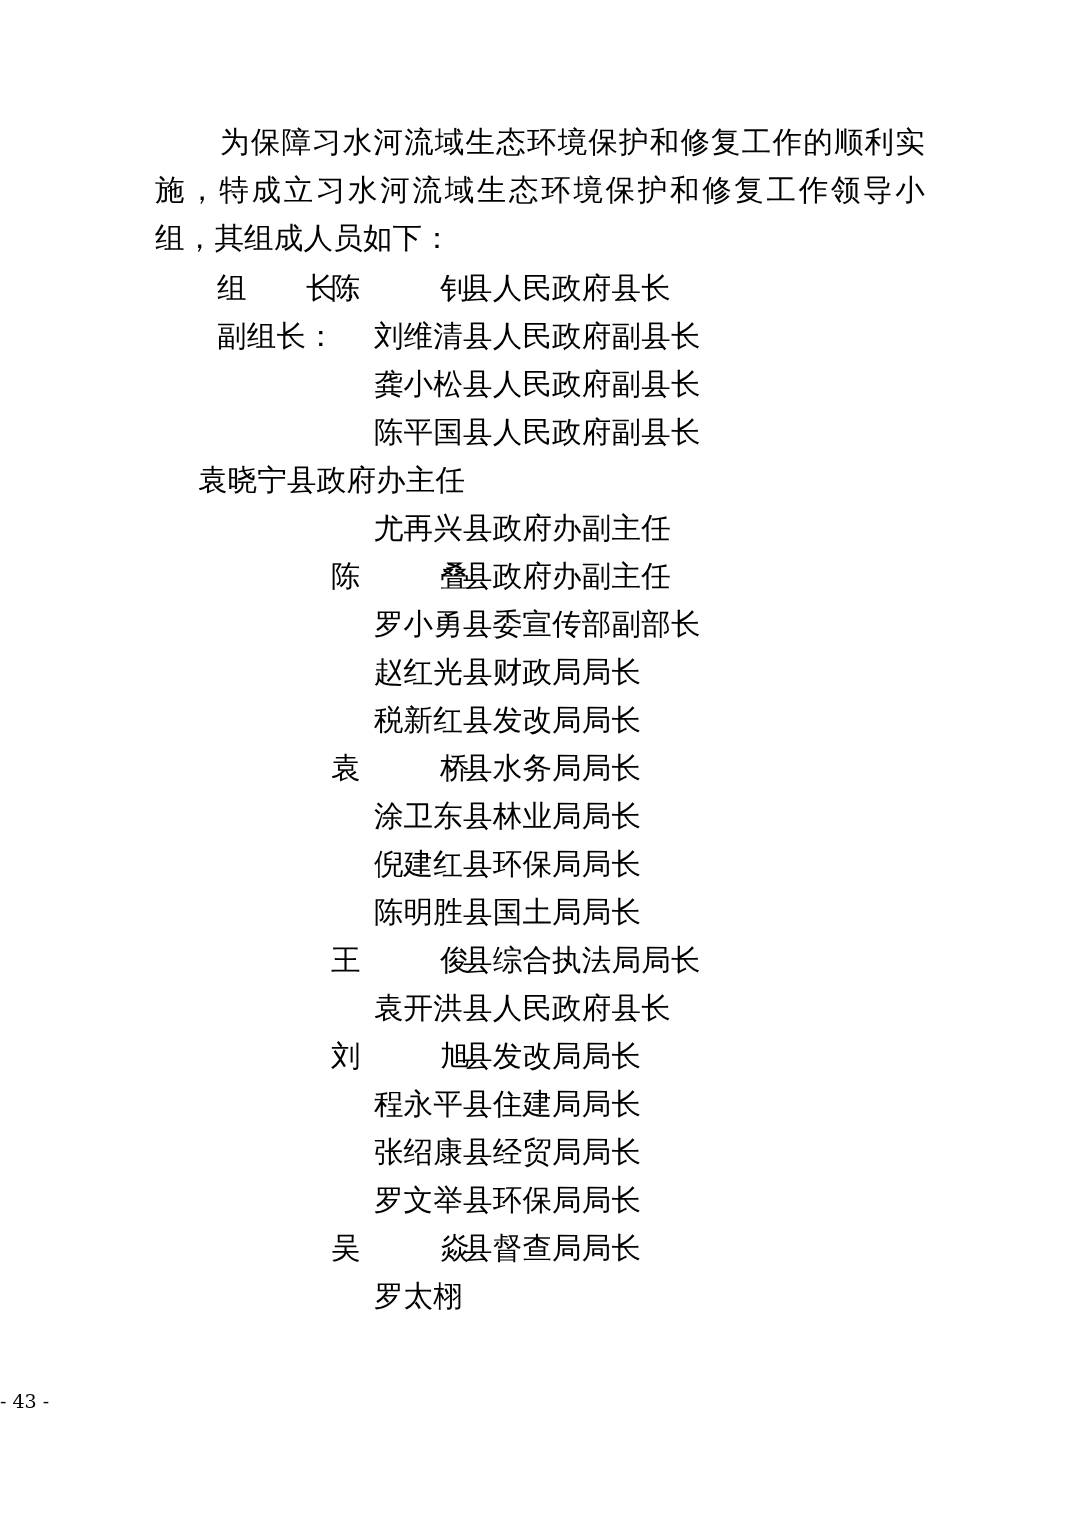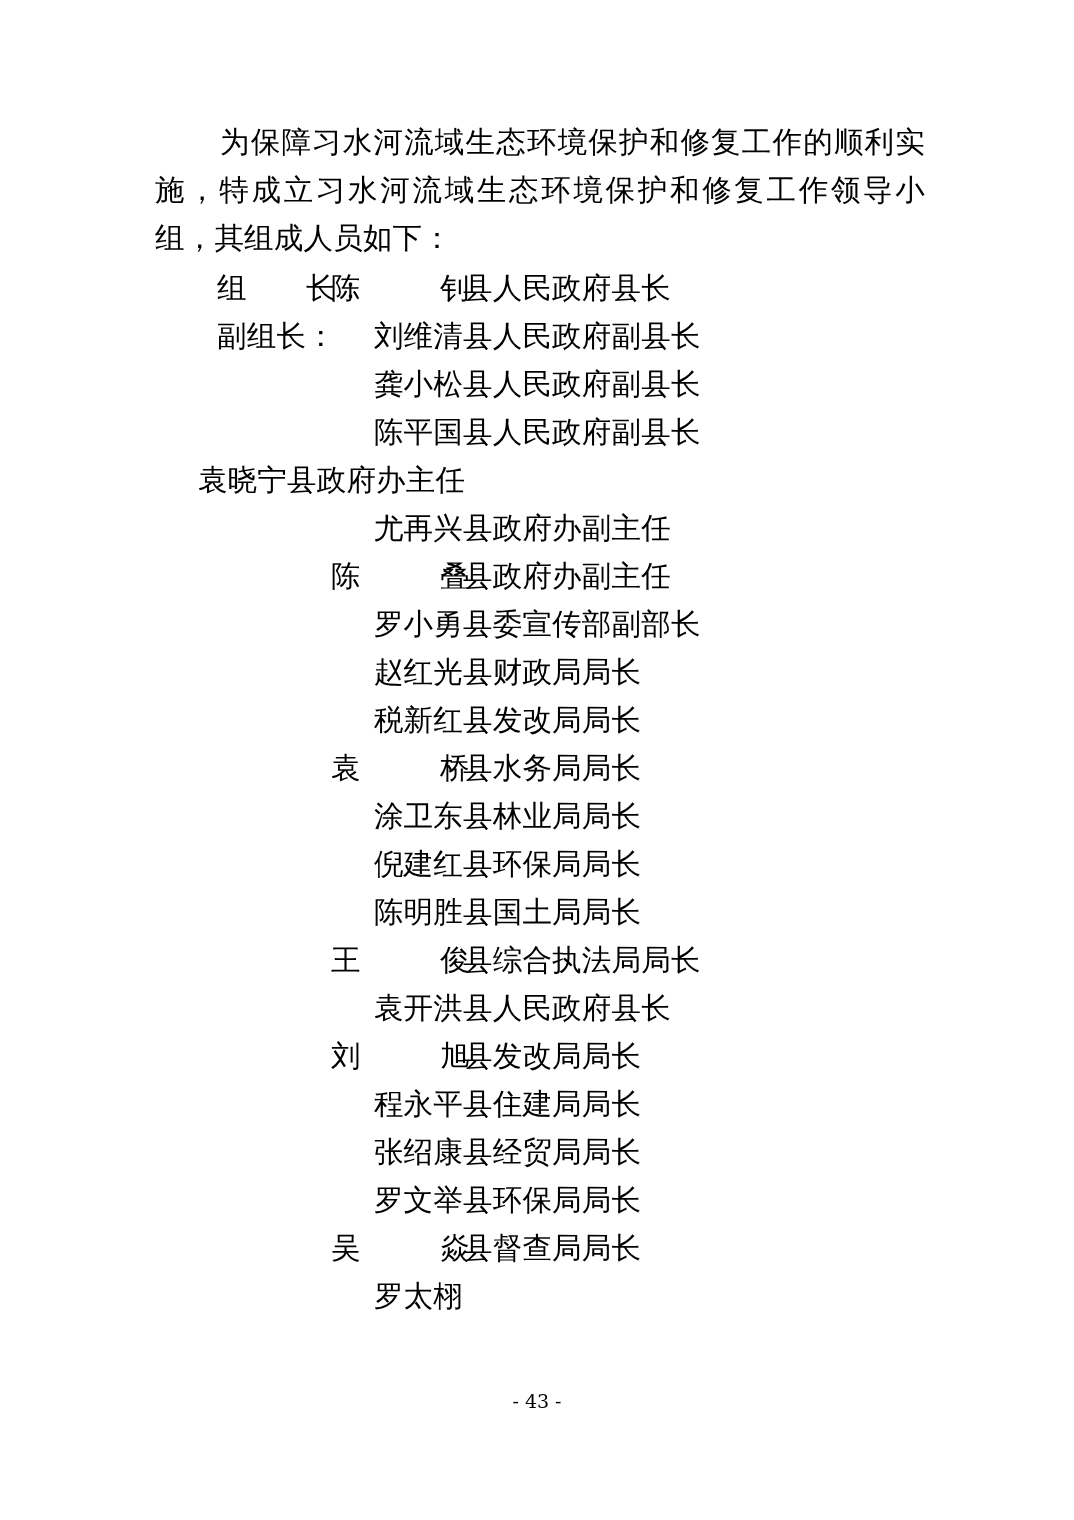--- a/index.html
+++ b/index.html
@@ -65,21 +65,20 @@
   }
   .title {
     display: inline-block;
     letter-spacing: 0.2px;
   }
   .page-number {
     position: absolute;
     left: 0;
     right: 0;
     top: 1390px;
-    text-align: center;
     font-size: 19px;
     font-family: "DejaVu Serif", "Liberation Serif", serif;
   }
 </style>
 </head>
 <body>
 
 <div class="page">
   <div class="content">
 

